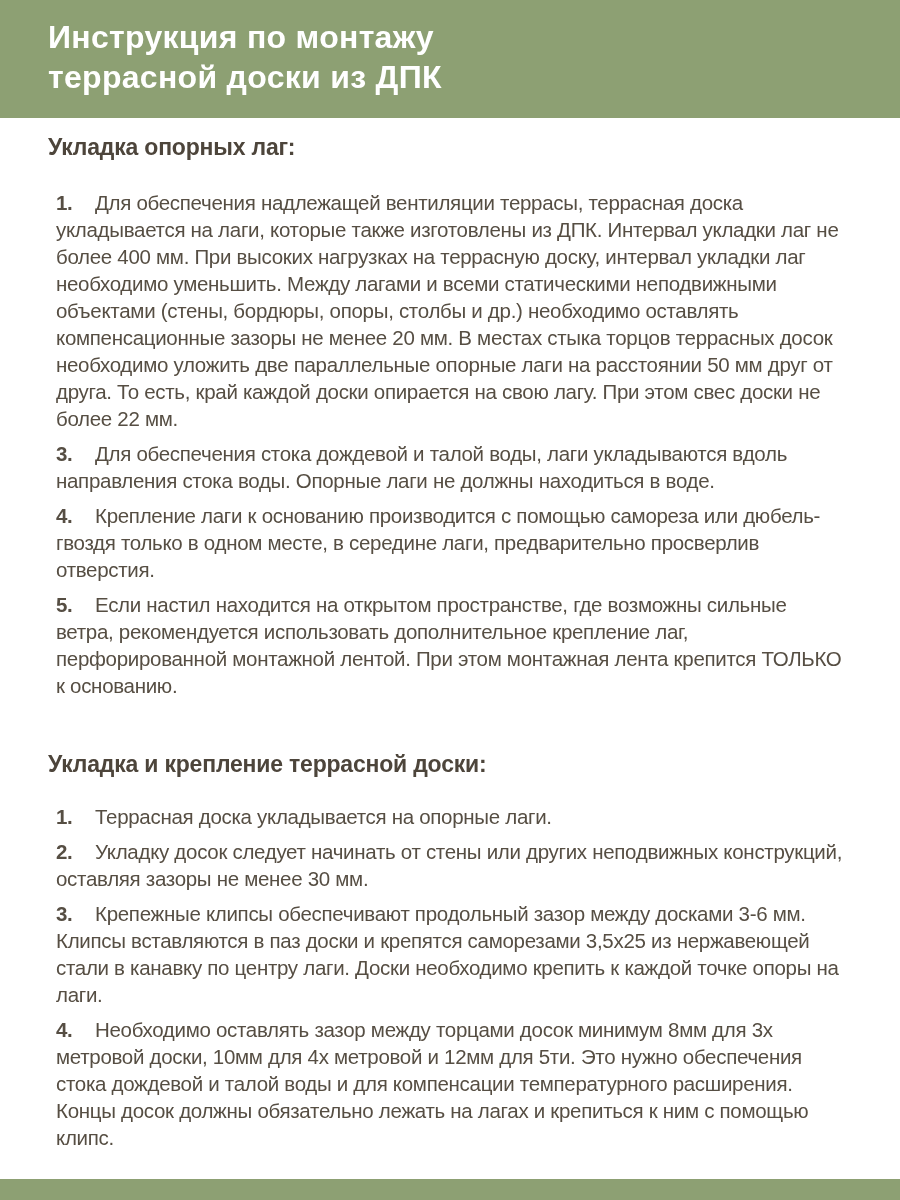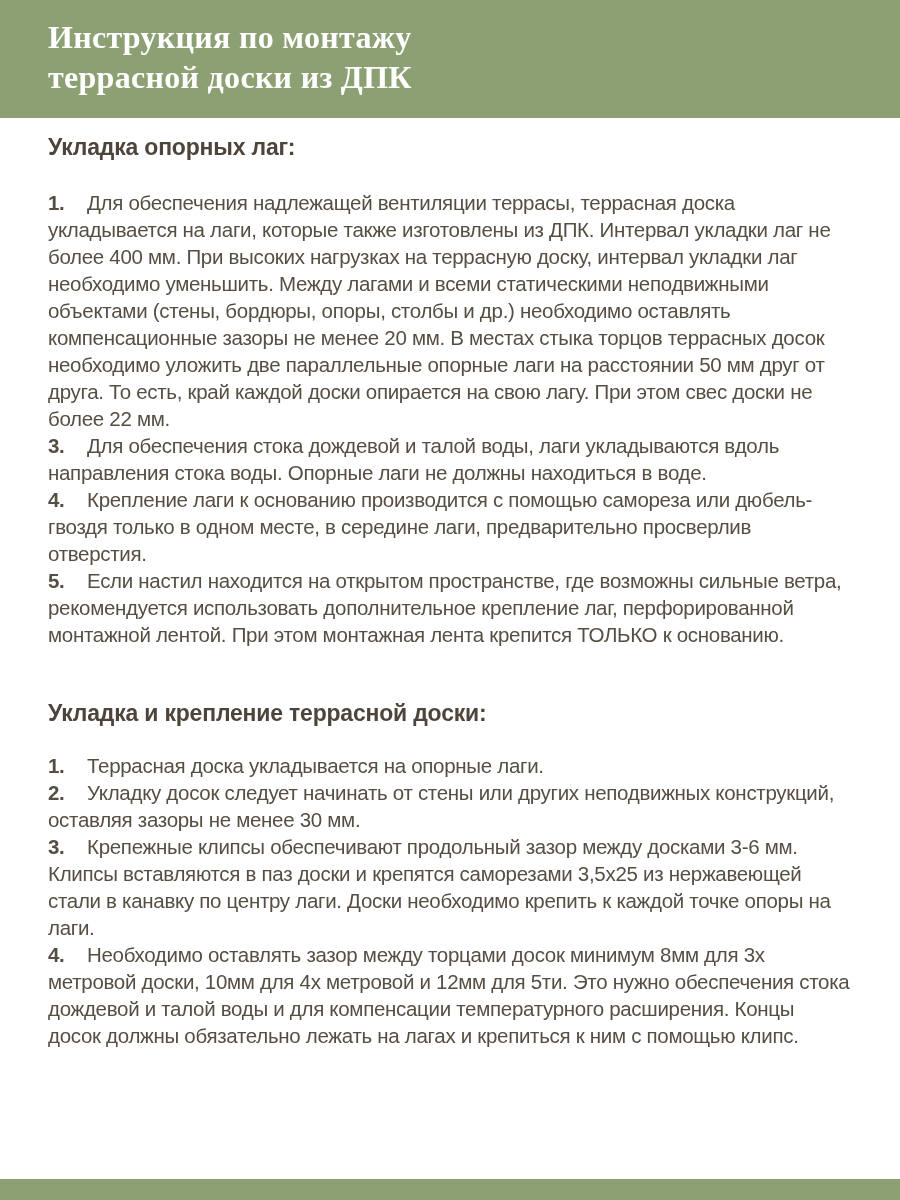--- a/index.html
+++ b/index.html
@@ -27,21 +27,20 @@
     background: var(--accent);
     height: 118px;
     padding: 17px 48px 0 48px;
   }
   .header .title-line {
     color: #FFFFFF;
     font-weight: bold;
     font-size: 32px;
     line-height: 40px;
     letter-spacing: 0.3px;
-    font-family: Liberation Serif, serif;
   }
   .content {
     padding: 0 48px;
   }
   .section-heading {
     color: var(--heading);
     font-weight: bold;
     font-size: 23px;
     line-height: 26px;
     margin-top: 16px;
@@ -50,21 +49,21 @@
   }
   .section + .section .section-heading {
     margin-top: 52px;
     margin-bottom: 26px;
   }
   .item {
     color: var(--text);
     font-size: 20.5px;
     line-height: 27px;
     letter-spacing: -0.3px;
-    margin: 0;
+    margin: 8px;
   }
   .item .num {
     font-weight: bold;
     display: inline-block;
     min-width: 39px;
   }
   .footer-bar {
     position: absolute;
     left: 0; right: 0; bottom: 0;
     height: 21px;

